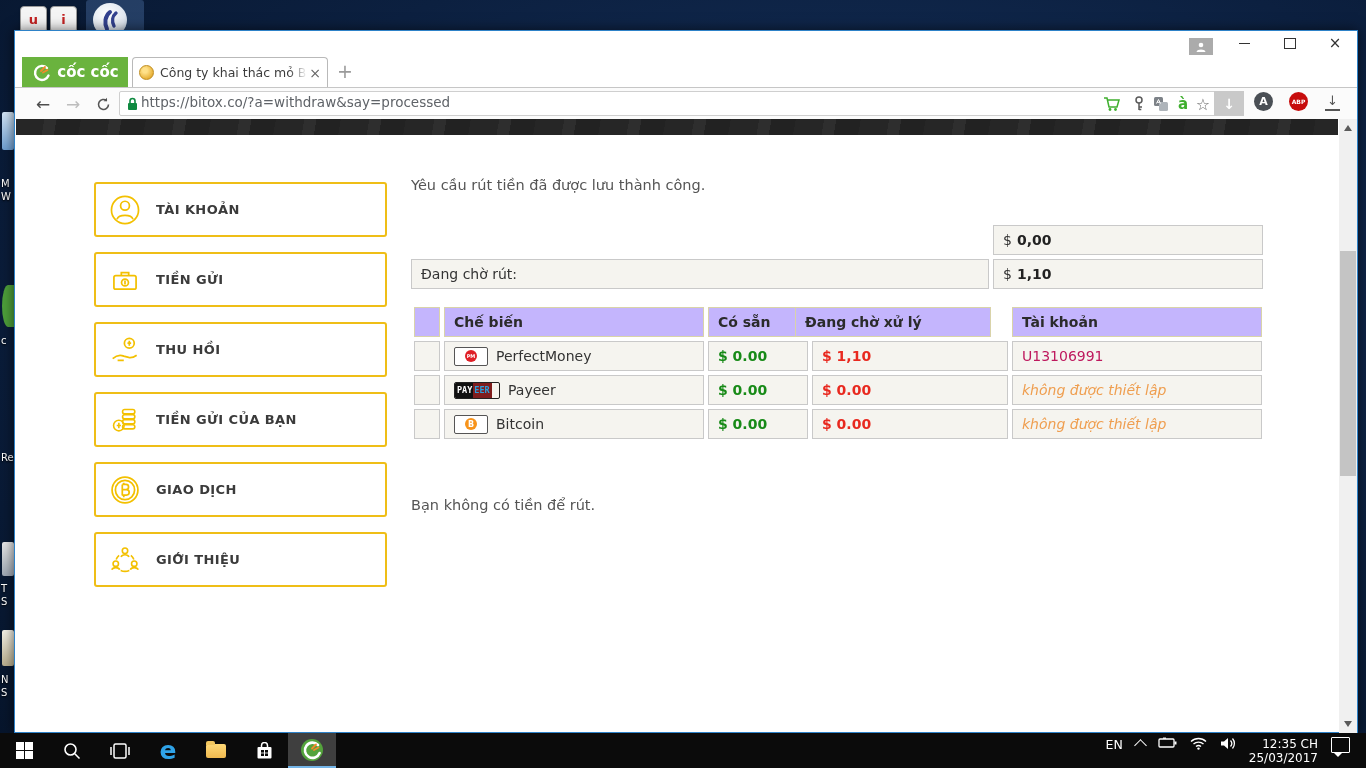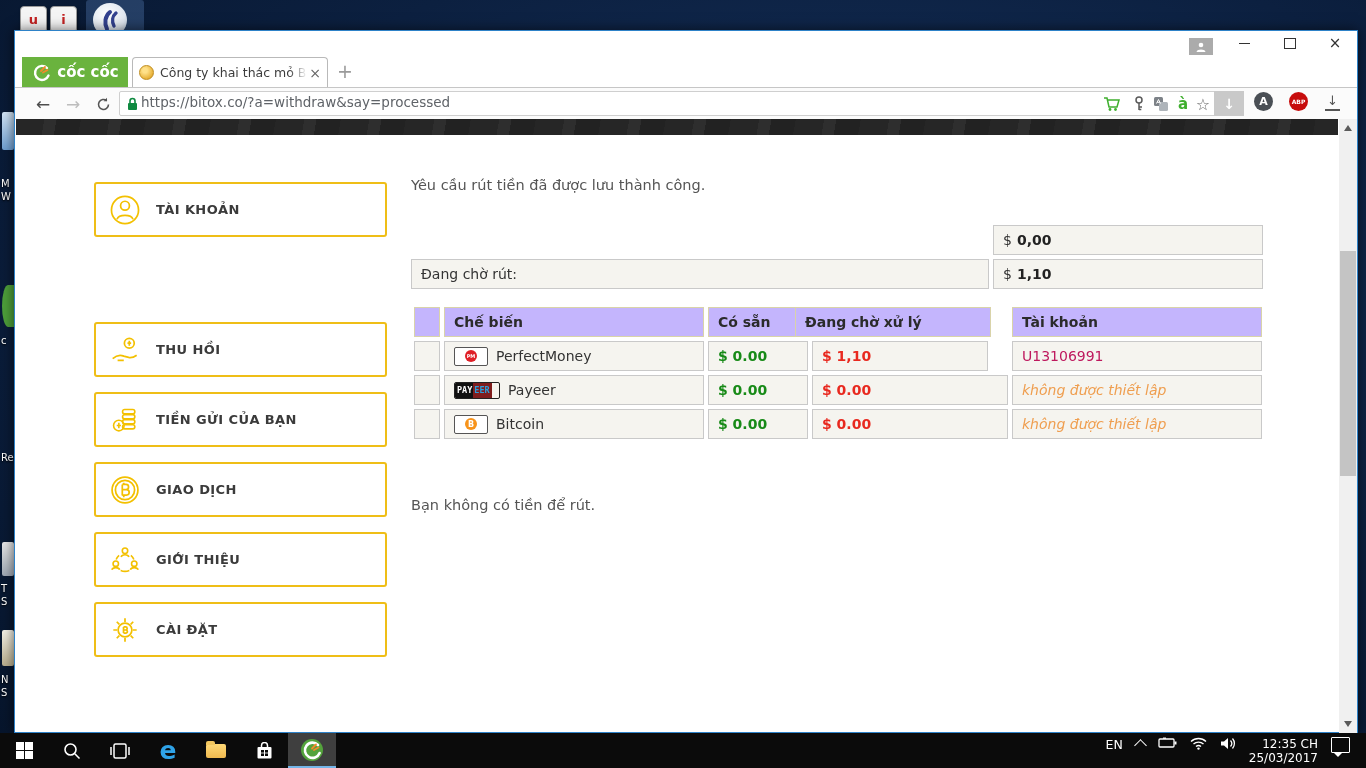--- a/index.html
+++ b/index.html
@@ -218,20 +218,29 @@
   <div class="darkstrip"></div>
 
   <div class="sidebtn" style="top:151px">
     <svg class="ic" viewBox="0 0 26 26" stroke="#f3c000" fill="none" stroke-width="1.4">
       <circle cx="13" cy="13" r="11"></circle>
         <circle cx="13" cy="9.5" r="3.6"></circle>
         <path d="M6.5 20.5c1.5-4.2 11.5-4.2 13 0"></path>
     </svg>
     <span class="tx">TÀI KHOẢN</span>
   </div>
+  <div class="sidebtn" style="top:221px">
+    <svg class="ic" viewBox="0 0 26 26" stroke="#f3c000" fill="none" stroke-width="1.4">
+      <rect x="4" y="9.5" width="18" height="11" rx="1.5"></rect>
+        <path d="M10 9.5V7h6v2.5"></path>
+      <circle cx="13" cy="15" r="2.8"></circle>
+        <path d="M13 13.4v3.2"></path>
+    </svg>
+    <span class="tx">TIỀN GỬI</span>
+  </div>
   <div class="sidebtn" style="top:291px">
     <svg class="ic" viewBox="0 0 26 26" stroke="#f3c000" fill="none" stroke-width="1.4">
       <circle cx="16.5" cy="7.5" r="4"></circle>
         <path d="M16.5 5.5v4M15 7.5h3"></path>
       <path d="M3 20q4.5-4 9-2l4 1q3 .6 6.5-1.8M7 21.5h5"></path>
     </svg>
     <span class="tx">THU HỒI</span>
   </div>
   <div class="sidebtn" style="top:431px">
     <svg class="ic" viewBox="0 0 26 26" stroke="#f3c000" fill="none" stroke-width="1.4">
@@ -257,28 +266,20 @@
       <circle cx="13" cy="5.5" r="2.2"></circle>
         <path d="M9.8 10.5c.8-2.4 5.6-2.4 6.4 0"></path>
       <circle cx="5.5" cy="16" r="2.2"></circle>
         <path d="M2.3 21c.8-2.4 5.6-2.4 6.4 0"></path>
       <circle cx="20.5" cy="16" r="2.2"></circle>
         <path d="M17.3 21c.8-2.4 5.6-2.4 6.4 0"></path>
       <path d="M8.2 9.2a9 9 0 0 0-2.4 3.4M17.8 9.2a9 9 0 0 1 2.4 3.4M9.5 21.5a9 9 0 0 0 7 0"></path>
     </svg>
     <span class="tx">GIỚI THIỆU</span>
   </div>
-  <div class="sidebtn" style="top:571px">
-    <svg class="ic" viewBox="0 0 26 26" stroke="#f3c000" fill="none" stroke-width="1.4">
-      <circle cx="13" cy="13" r="5.6"></circle>
-      <path d="M13 3.5v3M13 19.5v3M3.5 13h3M19.5 13h3M6.3 6.3l2.1 2.1M17.6 17.6l2.1 2.1M19.7 6.3l-2.1 2.1M8.4 17.6l-2.1 2.1"></path>
-      <path d="M11.8 10.5v5M11.8 10.5h1.7a1.25 1.25 0 0 1 0 2.5h-1.7M11.8 13h1.9a1.25 1.25 0 0 1 0 2.5h-1.9"></path>
-    </svg>
-    <span class="tx">CÀI ĐẶT</span>
-  </div>
 
   <div class="msg" style="top:146px">Yêu cầu rút tiền đã được lưu thành công.</div>
 
   <div class="cell" style="left:978px;top:194px;width:270px">
     <span>$</span>
     <span style="font-weight:bold;margin-left:5px;color:#222">0,00</span>
   </div>
   <div class="cell" style="left:396px;top:228px;width:578px">
     <span>Đang chờ rút:</span>
   </div>
@@ -297,21 +298,21 @@
 
   <div>
     <div class="cell" style="left:399px;top:310px;width:26px"></div>
     <div class="cell" style="left:429px;top:310px;width:260px">
       <span class="badge">
         <span class="pmdot">PM</span>
       </span>
       <span>PerfectMoney</span>
     </div>
     <div class="cell green" style="left:693px;top:310px;width:100px">$ 0.00</div>
-    <div class="cell red" style="left:797px;top:310px;width:176px">$ 1,10</div>
+    <div class="cell red" style="left:797px;top:310px;width:196px">$ 1,10</div>
     <div class="cell acct" style="left:997px;top:310px;width:250px">U13106991</div>
   </div>
 
   <div>
     <div class="cell" style="left:399px;top:344px;width:26px"></div>
     <div class="cell" style="left:429px;top:344px;width:260px">
       <span class="payeer">
         <span class="p1">PAY</span>
         <span class="p2">EER</span>
       </span>

